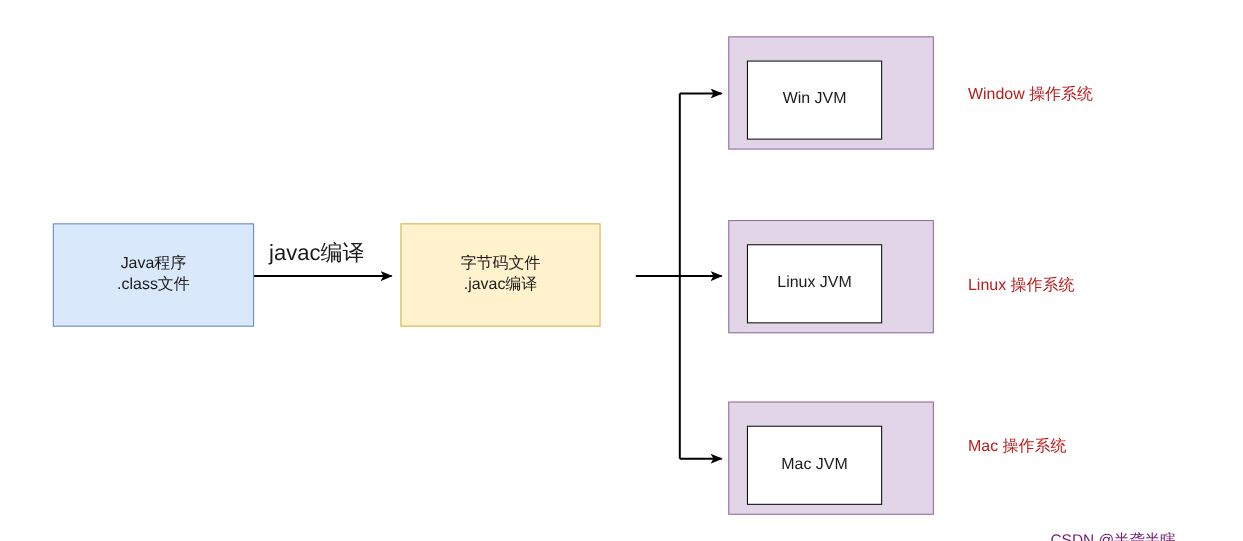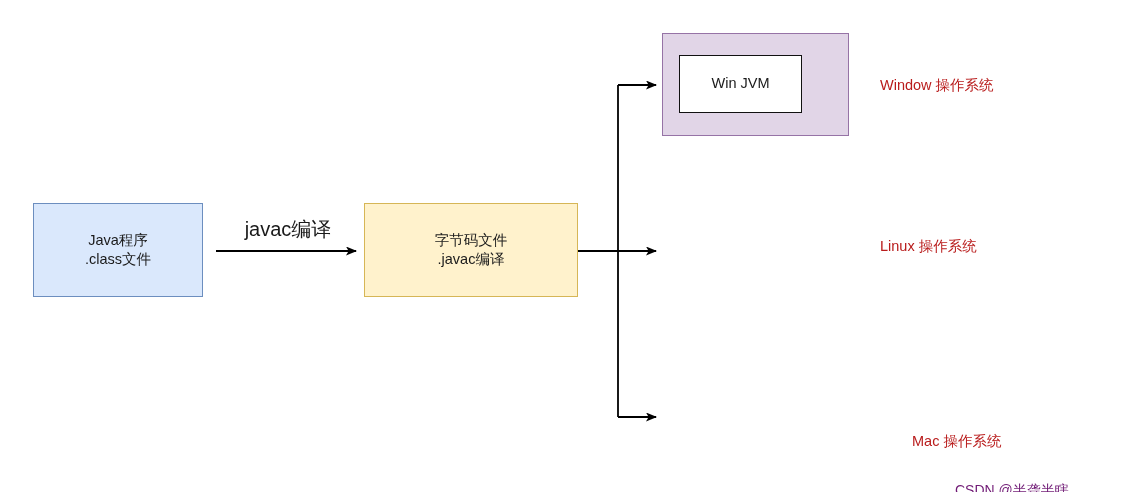--- a/index.html
+++ b/index.html
@@ -8,53 +8,53 @@
     background:#ffffff;
     font-family:"Liberation Sans","DejaVu Sans",sans-serif;
     overflow:hidden;
   }
   #canvas{position:relative;width:1130px;height:492px;}
 
   .box{position:absolute;box-sizing:border-box;display:flex;align-items:center;
        justify-content:center;text-align:center;line-height:1.32;}
 
   .box-src{
-    left:33px;top:203px;width:170px;height:94px;
+    left:48px;top:203px;width:183px;height:94px;
     background:#dae8fc;border:1px solid #6c8ebf;
     font-size:14.5px;color:#1a1a1a;
   }
   .box-class{
-    left:364px;top:203px;width:214px;height:94px;
+    left:364px;top:203px;width:182px;height:94px;
     background:#fff2cc;border:1px solid #d6b656;
     font-size:14.5px;color:#1a1a1a;
   }
 
   .box-jvm-outer{
     left:662px;width:187px;height:103px;
     background:#e1d5e7;border:1px solid #9673a6;
   }
   .jvm-0{top:33px;}
   .jvm-1{top:200px;}
   .jvm-2{top:365px;}
 
   .box-jvm-inner{
-    position:absolute;left:16px;top:21px;width:123px;height:58px;
+    position:absolute;left:16px;top:21px;width:123px;height:72px;
     box-sizing:border-box;
     background:#ffffff;border:1.6px solid #111111;
     display:flex;align-items:center;justify-content:center;
     font-size:14.5px;color:#1a1a1a;
   }
 
   .os-label{
     position:absolute;left:880px;
     font-size:14.5px;color:#b91c1c;white-space:nowrap;
   }
   .os-0{top:76px;}
-  .os-1{top:237px;}
-  .os-2{top:432px;margin-left:32px;}
+  .os-1{top:250px;}
+  .os-2{top:396px;}
 
   .edge-label{
     position:absolute;left:240px;top:216px;width:96px;
     text-align:center;font-size:20px;color:#1a1a1a;white-space:nowrap;
   }
 
   svg.wires{position:absolute;left:0;top:0;width:1130px;height:492px;
             pointer-events:none;}
 
   .watermark{
@@ -97,20 +97,26 @@
   <div class="box box-class two-line">
     <div>
       <span>字节码文件</span>
       <span>.javac编译</span>
     </div>
   </div>
 
   <div class="box box-jvm-outer jvm-0">
     <div class="box-jvm-inner">Win JVM</div>
   </div>
+  <div class="box box-jvm-outer jvm-1">
+    <div class="box-jvm-inner">Linux JVM</div>
+  </div>
+  <div class="box box-jvm-outer jvm-2">
+    <div class="box-jvm-inner">Mac JVM</div>
+  </div>
 
   <div class="os-label os-0">Window 操作系统</div>
   <div class="os-label os-1">Linux 操作系统</div>
   <div class="os-label os-2">Mac 操作系统</div>
 
   <div class="watermark">CSDN @半聋半瞎</div>
 
 </div>
 
 </body></html>

